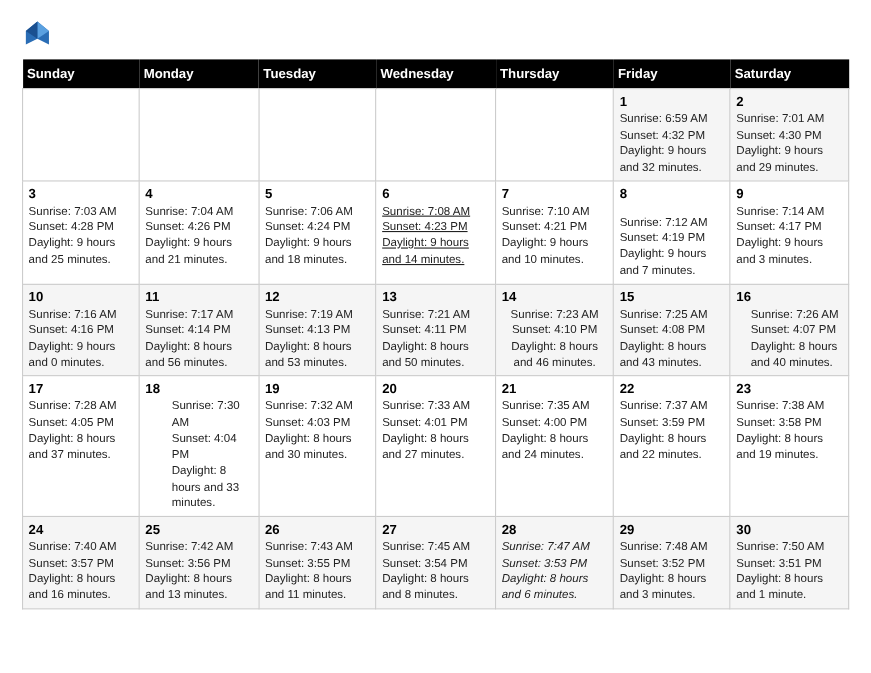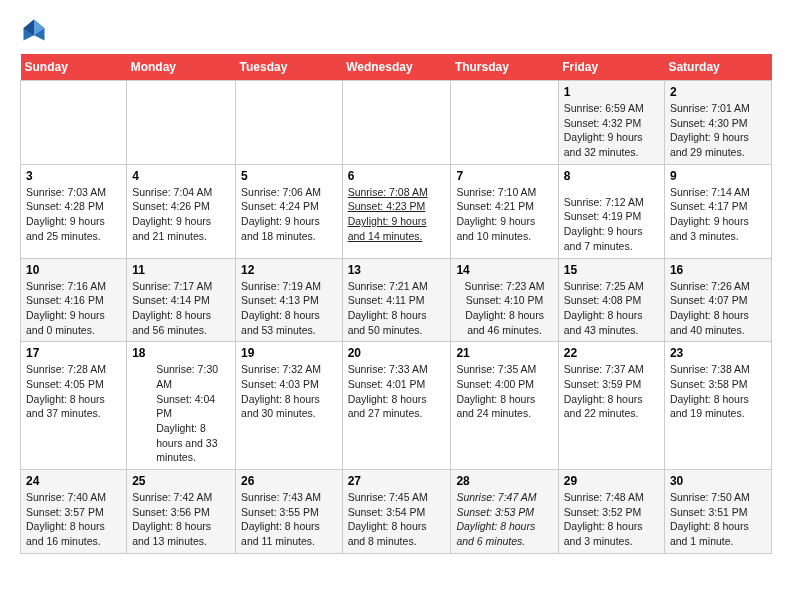--- a/index.html
+++ b/index.html
@@ -47,21 +47,21 @@
     .location {
       font-size: 14px;
       color: #444;
     }
     table {
       width: 100%;
       border-collapse: collapse;
       font-size: 11px;
     }
     thead tr th {
-      background: #ef4444;
+      background: #000000;
       color: #fff;
       padding: 6px 4px;
       text-align: left;
       font-size: 12px;
       font-weight: bold;
     }
     tbody tr td {
       border: 1px solid #ccc;
       vertical-align: top;
       padding: 4px 5px;
@@ -220,21 +220,21 @@
 Daylight: 8 hours and 46 minutes.</div>
           </td>
           <td>
             <span class="day-num">15</span>
             <div class="day-info" style="white-space: pre-line;">Sunrise: 7:25 AM
 Sunset: 4:08 PM
 Daylight: 8 hours and 43 minutes.</div>
           </td>
           <td>
             <span class="day-num">16</span>
-            <div class="day-info" style="white-space: pre-line;">Sunrise: 7:26 AM
+            <div class="day-info" style="white-space: pre-line; margin-left: 13px;">Sunrise: 7:26 AM
 Sunset: 4:07 PM
 Daylight: 8 hours and 40 minutes.</div>
           </td>
         </tr>
         <tr>
           <td>
             <span class="day-num">17</span>
             <div class="day-info" style="white-space: pre-line;">Sunrise: 7:28 AM
 Sunset: 4:05 PM
 Daylight: 8 hours and 37 minutes.</div>

